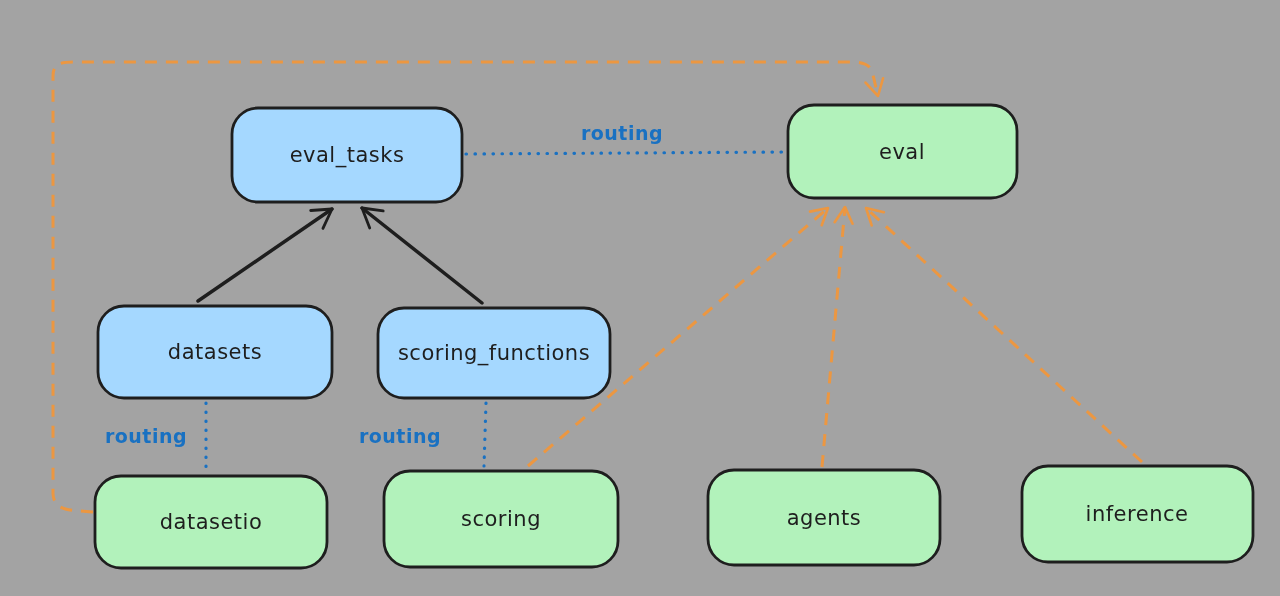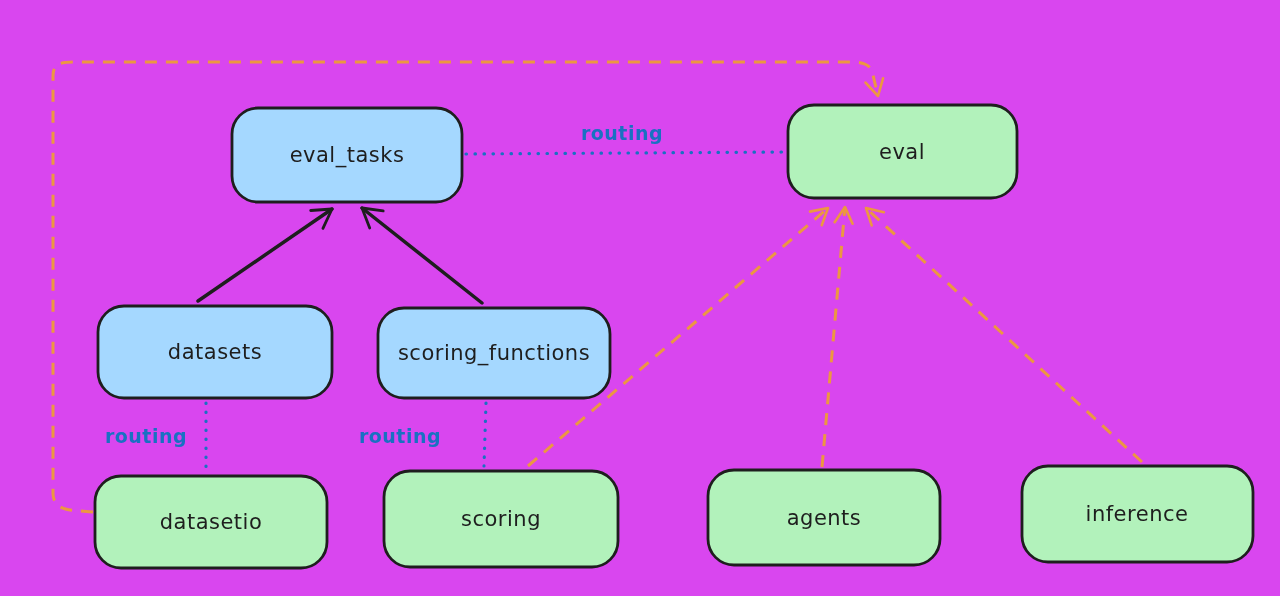--- a/index.html
+++ b/index.html
@@ -5,21 +5,21 @@
   html, body {
     margin: 0;
     padding: 0;
     background: #ffffff;
     font-family: "DejaVu Sans", "Liberation Sans", sans-serif;
   }
   .canvas {
     position: relative;
     width: 1280px;
     height: 596px;
-    background: #d946ef;
+    background: #a3a3a3;
     overflow: hidden;
   }
   svg { display: block; }
   .node-box {
     stroke: #1e1e1e;
     stroke-width: 2.8;
   }
   .node-label {
     font-family: "DejaVu Sans", "Liberation Sans", sans-serif;
     font-size: 21px;

